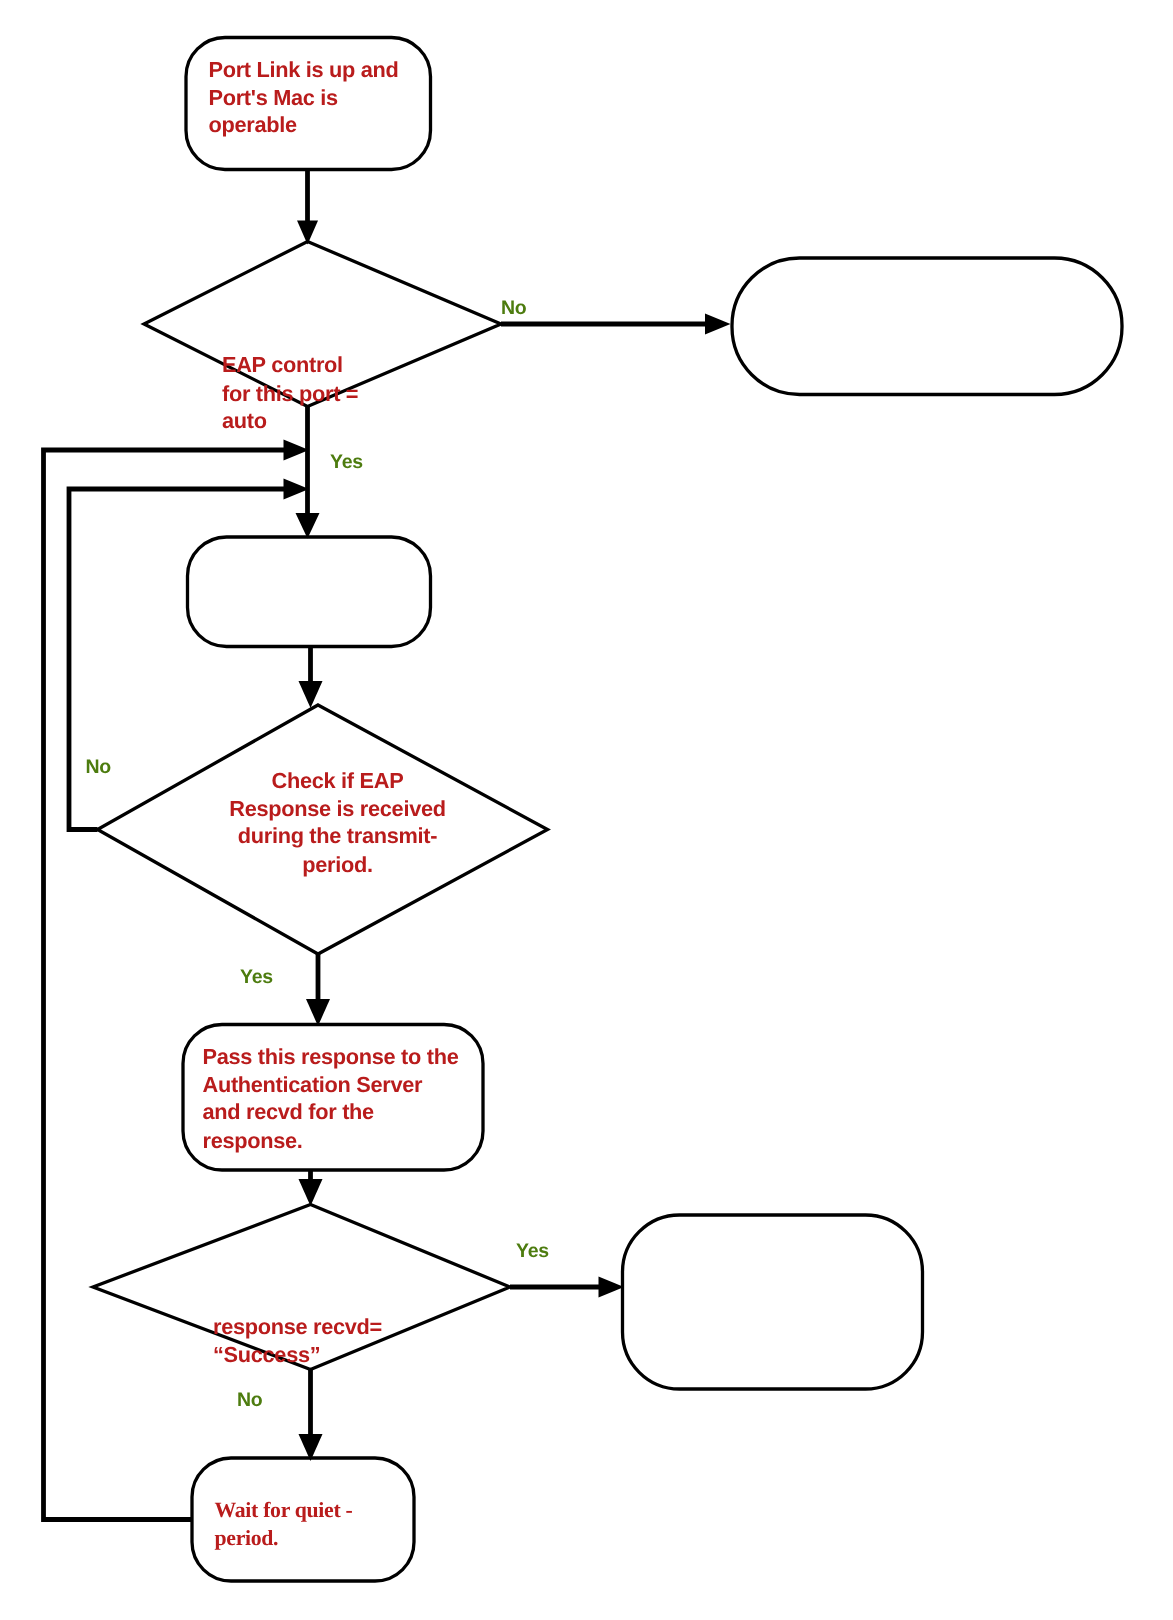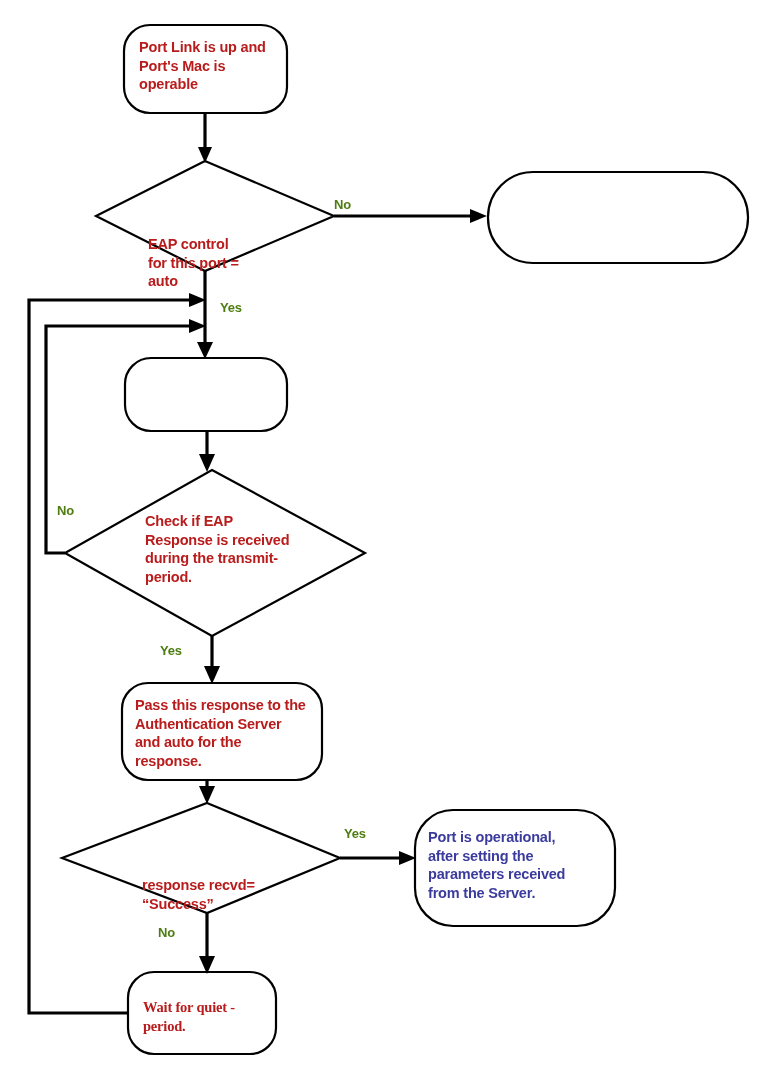--- a/index.html
+++ b/index.html
@@ -123,37 +123,33 @@
   <div class="node-text" style="left:139px; top:38px; width:150px;">Port Link is up and
 Port's Mac is
 operable</div>
 
   <div class="node-text" style="left:148px; top:187px; width:140px;margin-top:48px;">EAP control
 for this port =
 auto</div>
 
 
 
-  <div class="node-text" style="left:145px; top:512px; width:180px;">Check if EAP
+  <div class="node-text" style="left:135px; top:512px; width:180px;text-align:center;">Check if EAP
 Response is received
 during the transmit-
 period.</div>
 
   <div class="node-text" style="left:135px; top:696px; width:185px;">Pass this response to the
 Authentication Server
-and auto for the
+and recvd for the
 response.</div>
 
   <div class="node-text" style="left:142px; top:840px; width:160px;margin-top:36px;">response recvd=
 “Success”</div>
 
-  <div class="node-text blue" style="left:428px; top:828px; width:180px;">Port is operational,
-after setting the
-parameters received
-from the Server.</div>
 
   <div class="node-text" style="left:143px; top:998px; width:130px;font-family:Liberation Serif, serif;">Wait for quiet -
 period.</div>
 
   <div class="edge-label" style="left:334px; top:197px;">No</div>
 
   <div class="edge-label" style="left:220px; top:300px;">Yes</div>
 
   <div class="edge-label" style="left:57px; top:503px;">No</div>
 

